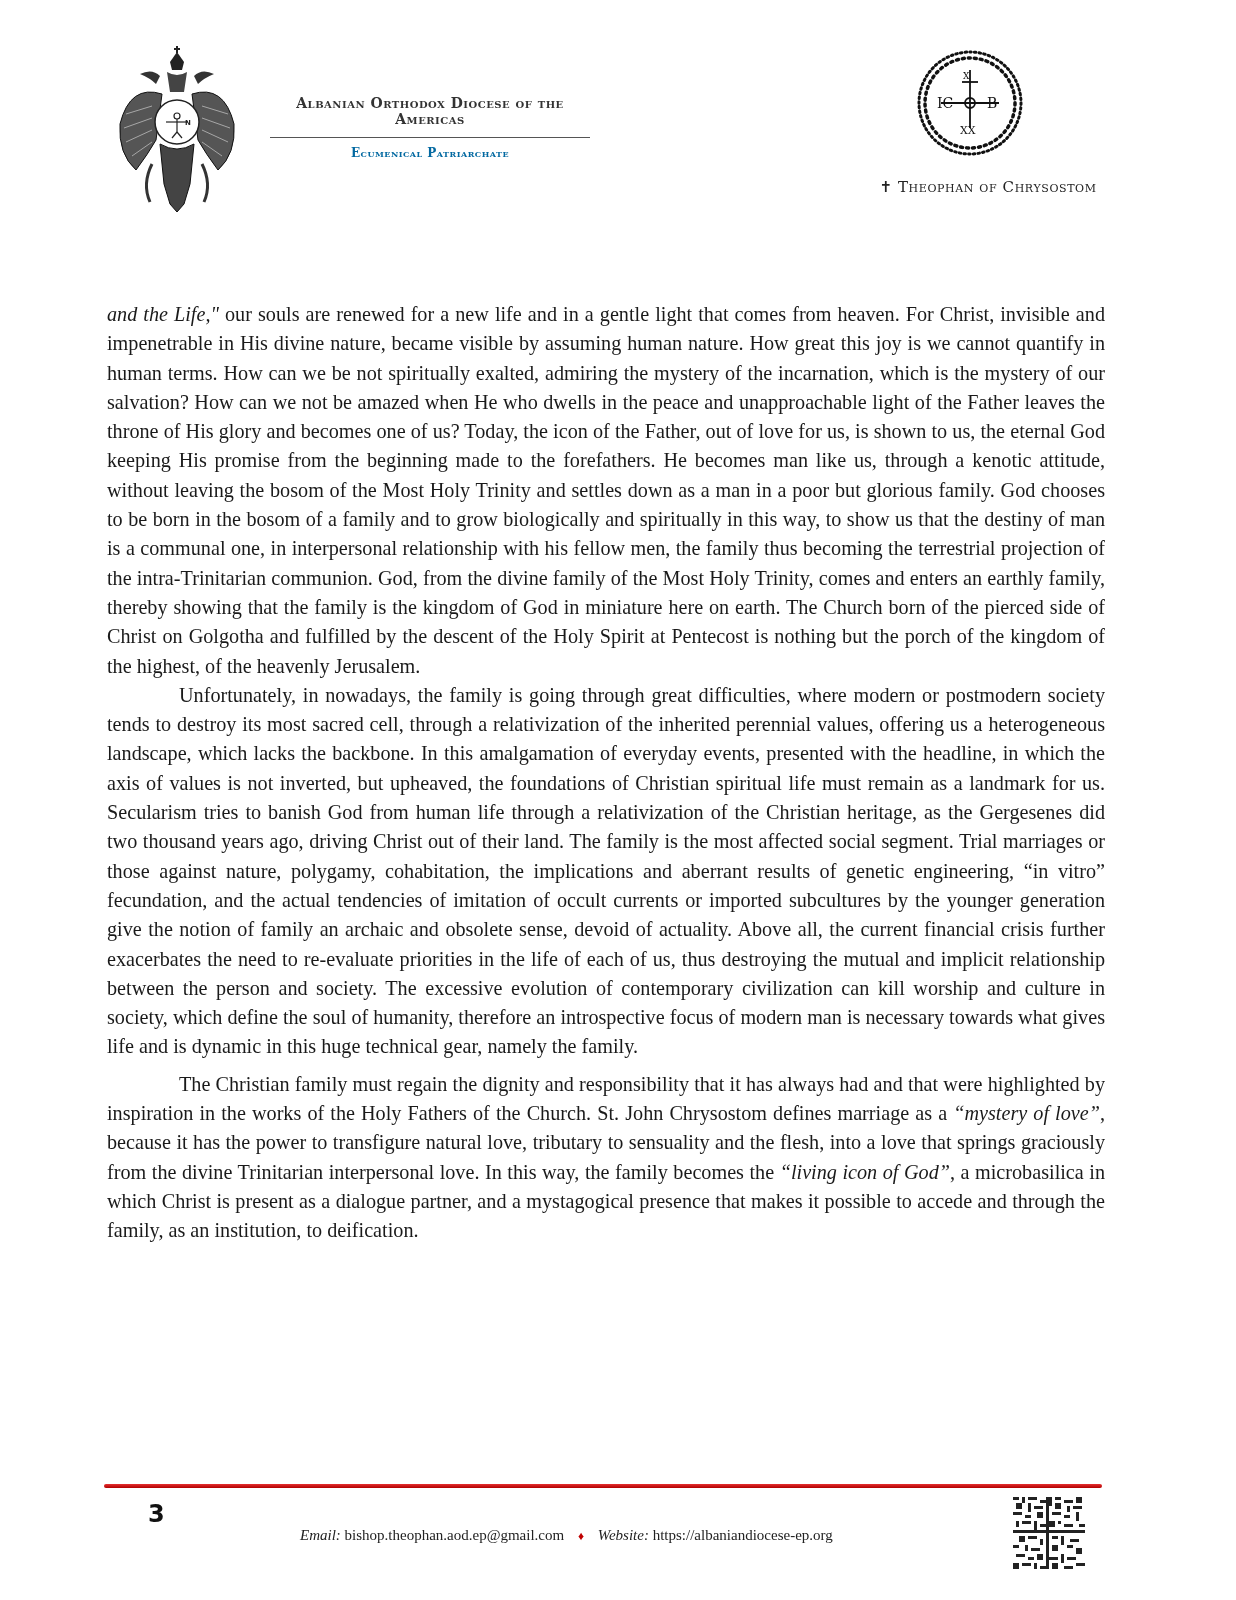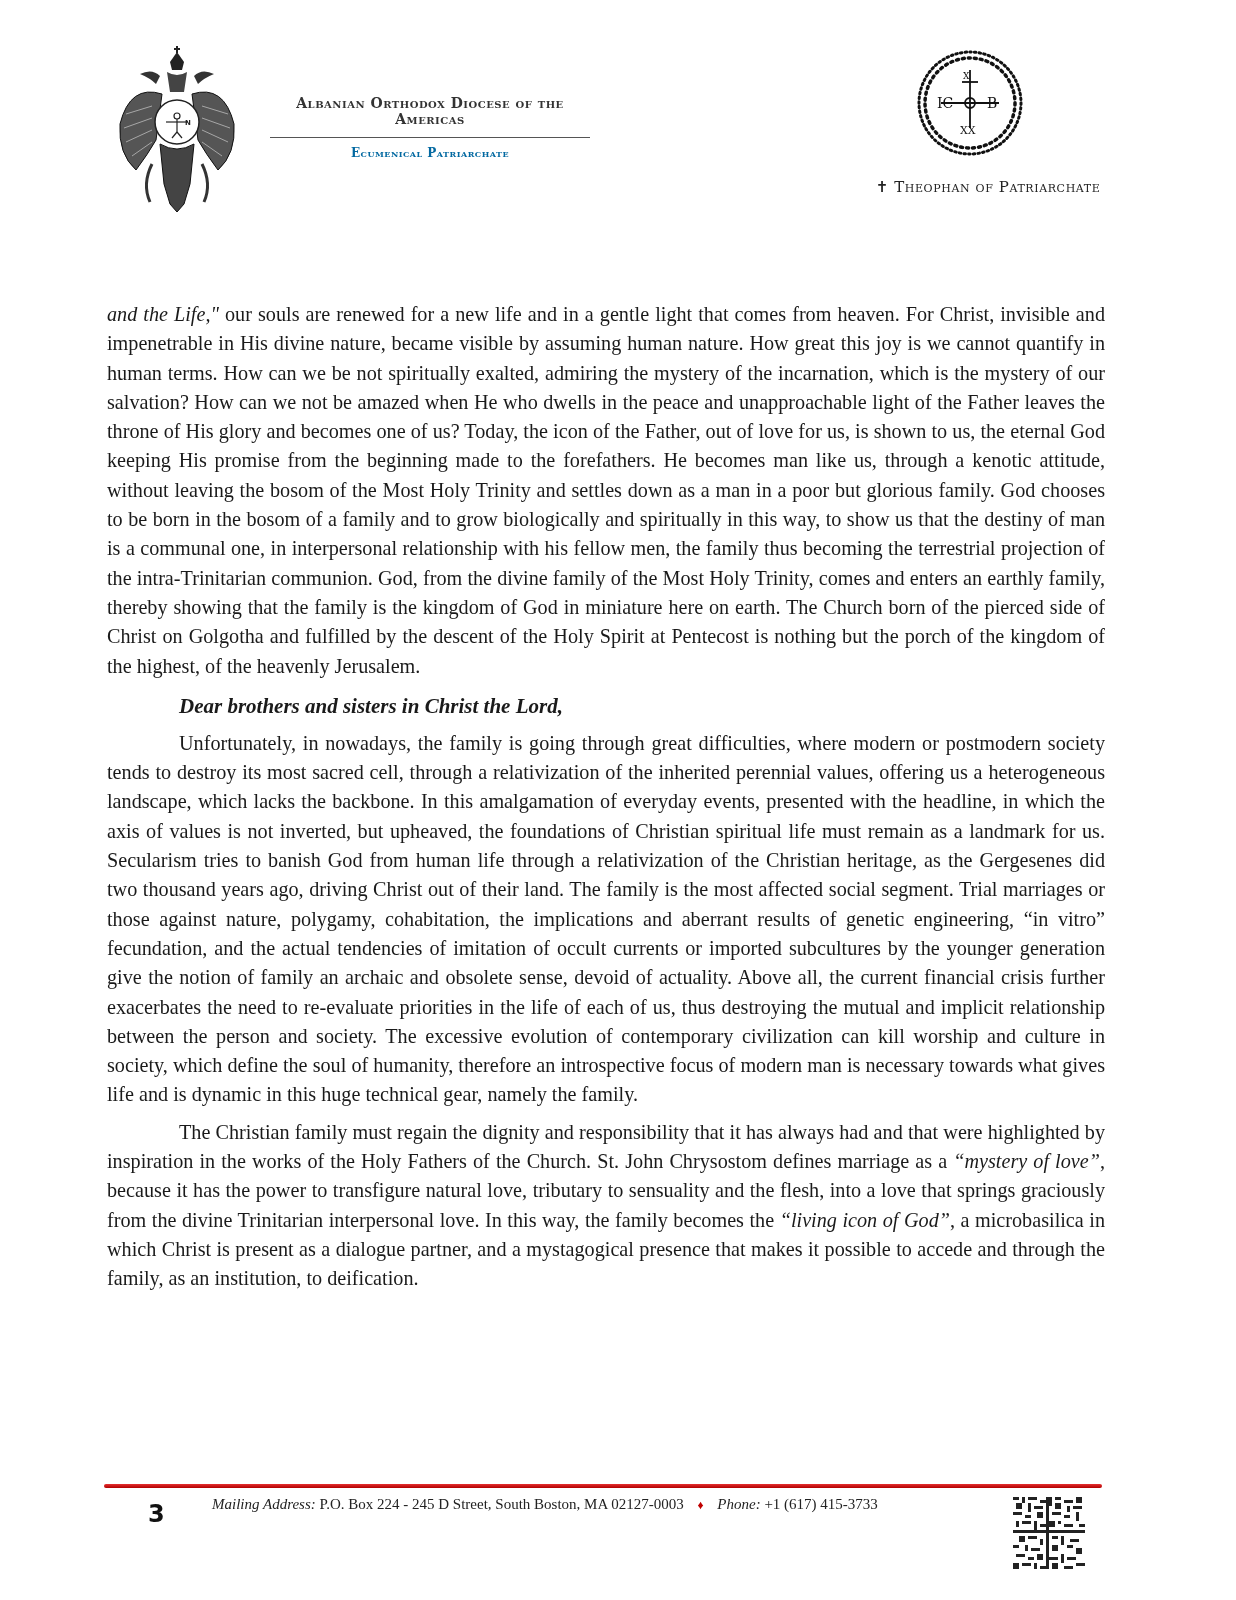--- a/index.html
+++ b/index.html
@@ -87,43 +87,42 @@
     <line x1="55" y1="22" x2="55" y2="80" stroke="#111" stroke-width="1.8"></line>
     <line x1="26" y1="55" x2="84" y2="55" stroke="#111" stroke-width="1.8"></line>
     <line x1="47" y1="34" x2="63" y2="34" stroke="#111" stroke-width="1.8"></line>
     <circle cx="55" cy="55" r="5" fill="none" stroke="#111" stroke-width="1.8"></circle>
     <text x="48" y="31" font-size="9" font-family="DejaVu Serif, serif" fill="#111">X</text>
     <text x="22" y="60" font-size="14" font-family="DejaVu Serif, serif" fill="#111">IC</text>
     <text x="72" y="60" font-size="14" font-family="DejaVu Serif, serif" fill="#111">B</text>
     <text x="45" y="86" font-size="11" font-family="DejaVu Serif, serif" fill="#111">XX</text>
   </svg>
 
-  <div class="bishop-name">✝ Theophan of Patriarchate</div>
+  <div class="bishop-name">✝ Theophan of Chrysostom</div>
 
   <div class="content">
     <p class="p-first"><em>and the Life,"</em><span> our souls are renewed for a new life and in a gentle light that comes from heaven. For Christ, invisible and impenetrable in His divine nature, became visible by assuming human nature. How great this joy is we cannot quantify in human terms. How can we be not spiritually exalted, admiring the mystery of the incarnation, which is the mystery of our salvation? How can we not be amazed when He who dwells in the peace and unapproachable light of the Father leaves the throne of His glory and becomes one of us? Today, the icon of the Father, out of love for us, is shown to us, the eternal God keeping His promise from the beginning made to the forefathers. He becomes man like us, through a kenotic attitude, without leaving the bosom of the Most Holy Trinity and settles down as a man in a poor but glorious family. God chooses to be born in the bosom of a family and to grow biologically and spiritually in this way, to show us that the destiny of man is a communal one, in interpersonal relationship with his fellow men, the family thus becoming the terrestrial projection of the intra-Trinitarian communion. God, from the divine family of the Most Holy Trinity, comes and enters an earthly family, thereby showing that the family is the kingdom of God in miniature here on earth. The Church born of the pierced side of Christ on Golgotha and fulfilled by the descent of the Holy Spirit at Pentecost is nothing but the porch of the kingdom of the highest, of the heavenly Jerusalem.</span></p>
 
-    <p class="greeting">Dear brothers and sisters in Christ the Lord,</p>
 
     <p class="indent">Unfortunately, in nowadays, the family is going through great difficulties, where modern or postmodern society tends to destroy its most sacred cell, through a relativization of the inherited perennial values, offering us a heterogeneous landscape, which lacks the backbone. In this amalgamation of everyday events, presented with the headline, in which the axis of values is not inverted, but upheaved, the foundations of Christian spiritual life must remain as a landmark for us. Secularism tries to banish God from human life through a relativization of the Christian heritage, as the Gergesenes did two thousand years ago, driving Christ out of their land. The family is the most affected social segment. Trial marriages or those against nature, polygamy, cohabitation, the implications and aberrant results of genetic engineering, “in vitro” fecundation, and the actual tendencies of imitation of occult currents or imported subcultures by the younger generation give the notion of family an archaic and obsolete sense, devoid of actuality. Above all, the current financial crisis further exacerbates the need to re-evaluate priorities in the life of each of us, thus destroying the mutual and implicit relationship between the person and society. The excessive evolution of contemporary civilization can kill worship and culture in society, which define the soul of humanity, therefore an introspective focus of modern man is necessary towards what gives life and is dynamic in this huge technical gear, namely the family.</p>
 
     <p class="indent p-gap"><span>The Christian family must regain the dignity and responsibility that it has always had and that were highlighted by inspiration in the works of the Holy Fathers of the Church. St. John Chrysostom defines marriage as a </span><em>“mystery of love”</em><span>, because it has the power to transfigure natural love, tributary to sensuality and the flesh, into a love that springs graciously from the divine Trinitarian interpersonal love. In this way, the family becomes the </span><em>“living icon of God”</em><span>, a microbasilica in which Christ is present as a dialogue partner, and a mystagogical presence that makes it possible to accede and through the family, as an institution, to deification.</span></p>
   </div>
 
   <div class="red-rule"></div>
   <div class="page-number">3</div>
 
-  <div class="footer-line footer-1">
-    <span class="lbl">Mailing Address:</span>
-    <span>P.O. Box 224 - 245 D Street, South Boston, MA 02127-0003</span>
+
+  <div class="footer-line footer-2">
+    <span class="lbl">Email:</span>
+    <span>bishop.theophan.aod.ep@gmail.com</span>
     <span class="sep">♦</span>
-    <span class="lbl">Phone:</span>
-    <span>+1 (617) 415-3733</span>
+    <span class="lbl">Website:</span>
+    <span>https://albaniandiocese-ep.org</span>
   </div>
-
 
   <svg class="qr" viewBox="0 0 24 24" shape-rendering="crispEdges">
     <rect width="24" height="24" fill="#fff"></rect>
     <g fill="#222">
       <rect x="0" y="0" width="2" height="1"></rect>
         <rect x="3" y="0" width="1" height="2"></rect>
         <rect x="5" y="0" width="3" height="1"></rect>
         <rect x="9" y="1" width="2" height="1"></rect>
         <rect x="12" y="0" width="1" height="3"></rect>
         <rect x="14" y="0" width="2" height="1"></rect>

